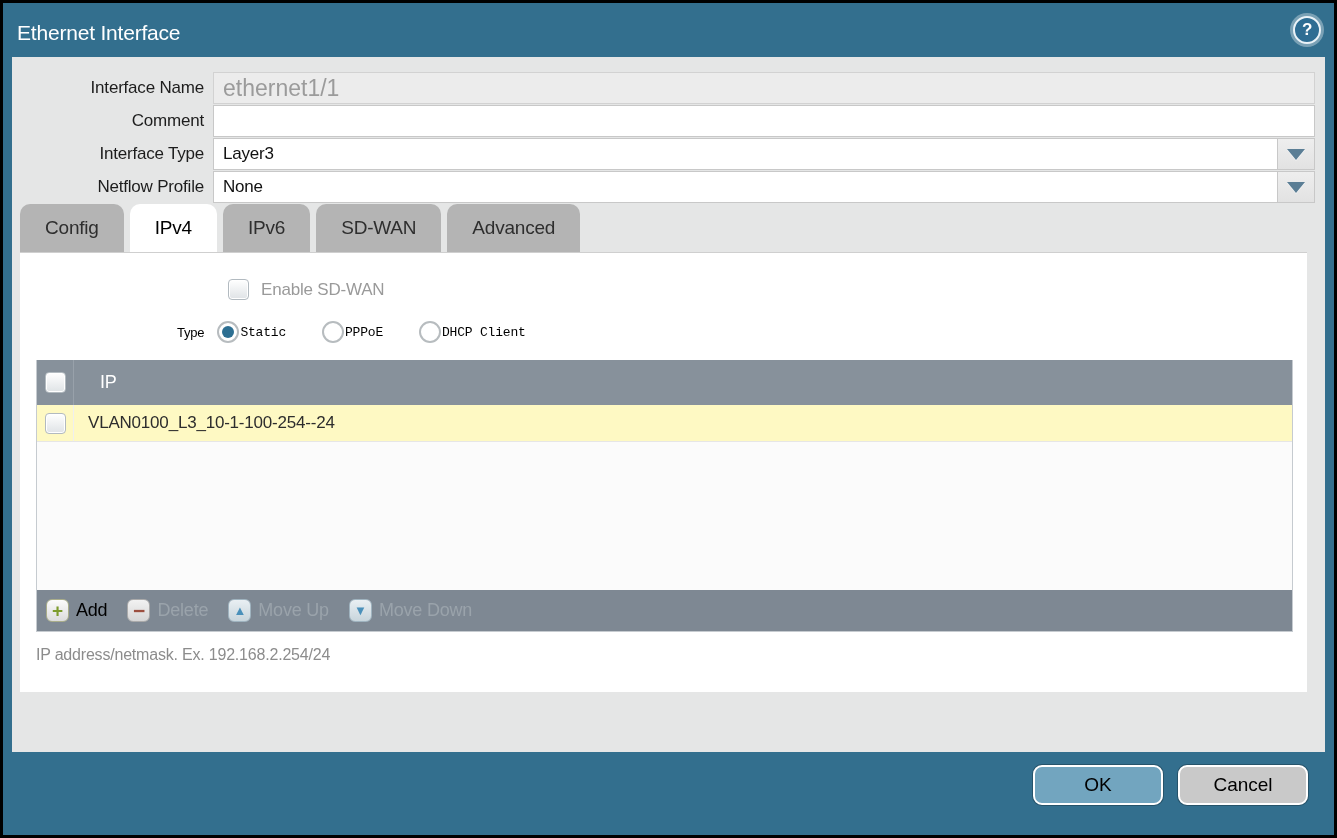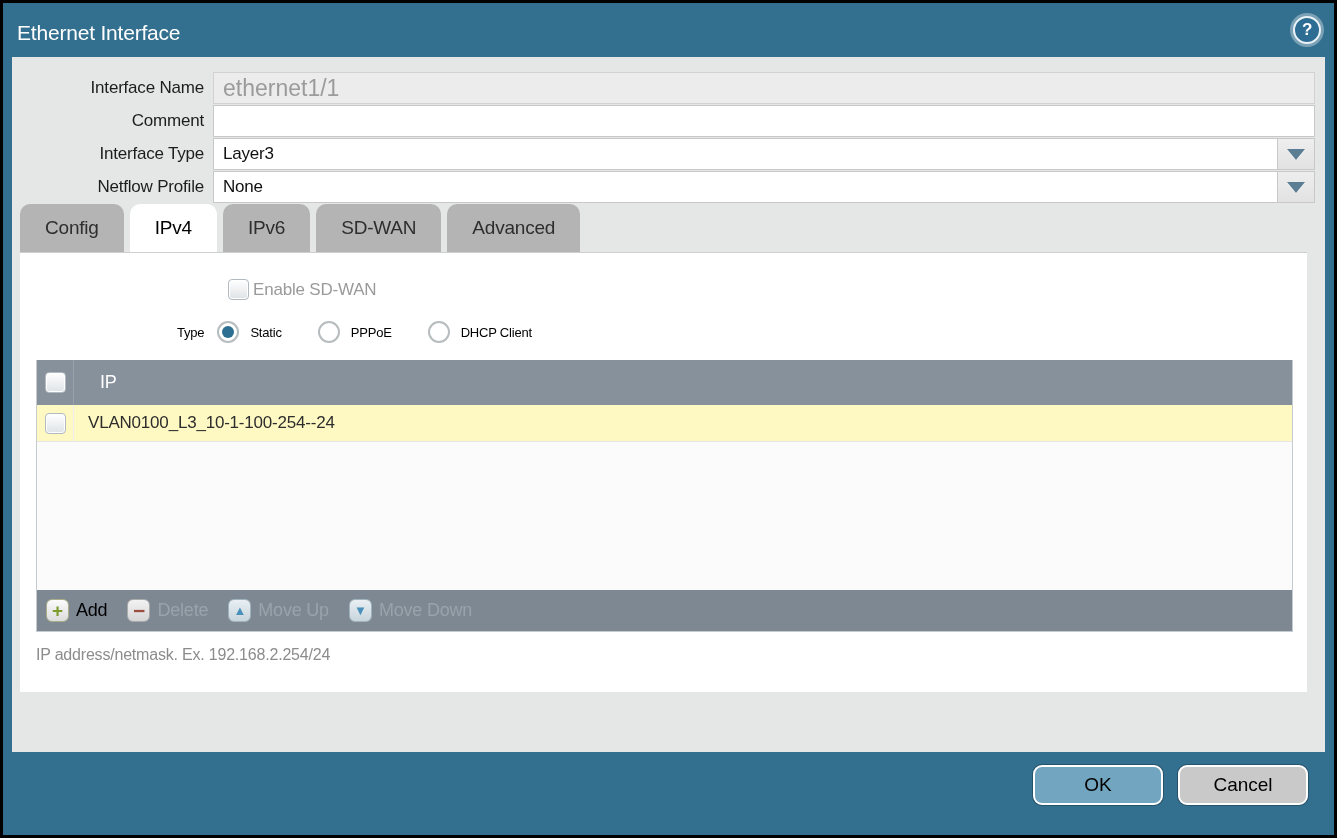--- a/index.html
+++ b/index.html
@@ -39,29 +39,29 @@
 
   
   .tabs { display:flex; gap:6px; margin-left:8px; height:48px; }
   .tab { background:#b4b4b4; color:#2e2e2e; border-radius:10px 10px 0 0; padding:0 25px;
          font-size:19px; display:flex; align-items:center; cursor:pointer; }
   .tab.active { background:#fff; color:#000; position:relative; z-index:2; }
 
   
   .panel { background:#fff; margin:0 8px; height:440px; border-top:1px solid #cfcfcf; position:relative; }
 
-  .sdwan-row { display:flex; align-items:center; gap:4px; margin:26px 0 0 208px; }
+  .sdwan-row { display:flex; align-items:center; gap:12px; margin:26px 0 0 208px; }
   .sdwan-label { font-size:17px; color:#9a9a9a; }
 
   .checkbox { width:21px; height:21px; border:1px solid #b2bac0; border-radius:4px;
               background:linear-gradient(#ffffff,#dfe3e6); box-shadow:inset 0 0 0 1px #fff; }
 
   .type-row { display:flex; align-items:center; margin:21px 0 0 157px; font-size:13px; }
   .type-label { color:#000; margin-right:13px; }
-  .radio-opt { display:flex; align-items:center; gap:11px; margin-right:36px; cursor:pointer; }
+  .radio-opt { display:flex; align-items:center; gap:1px; margin-right:36px; cursor:pointer;font-family:Liberation Mono, monospace; }
   .radio { width:22px; height:22px; border-radius:50%; border:2px solid #b7bcbf; background:#fff;
            display:flex; align-items:center; justify-content:center; }
   .radio .dot { width:12px; height:12px; border-radius:50%; background:transparent; }
   .radio.selected .dot { background:#2d6f92; }
   .radio-text { color:#000; }
 
   
   .ip-table { margin:17px 14px 0 16px; border:1px solid #c6cbd0; border-top:none; }
   .tbl-header { height:45px; background:#87919b; display:flex; align-items:stretch;gap:12px; }
   .tbl-header .cb-cell { width:37px; display:flex; align-items:center; justify-content:center;

